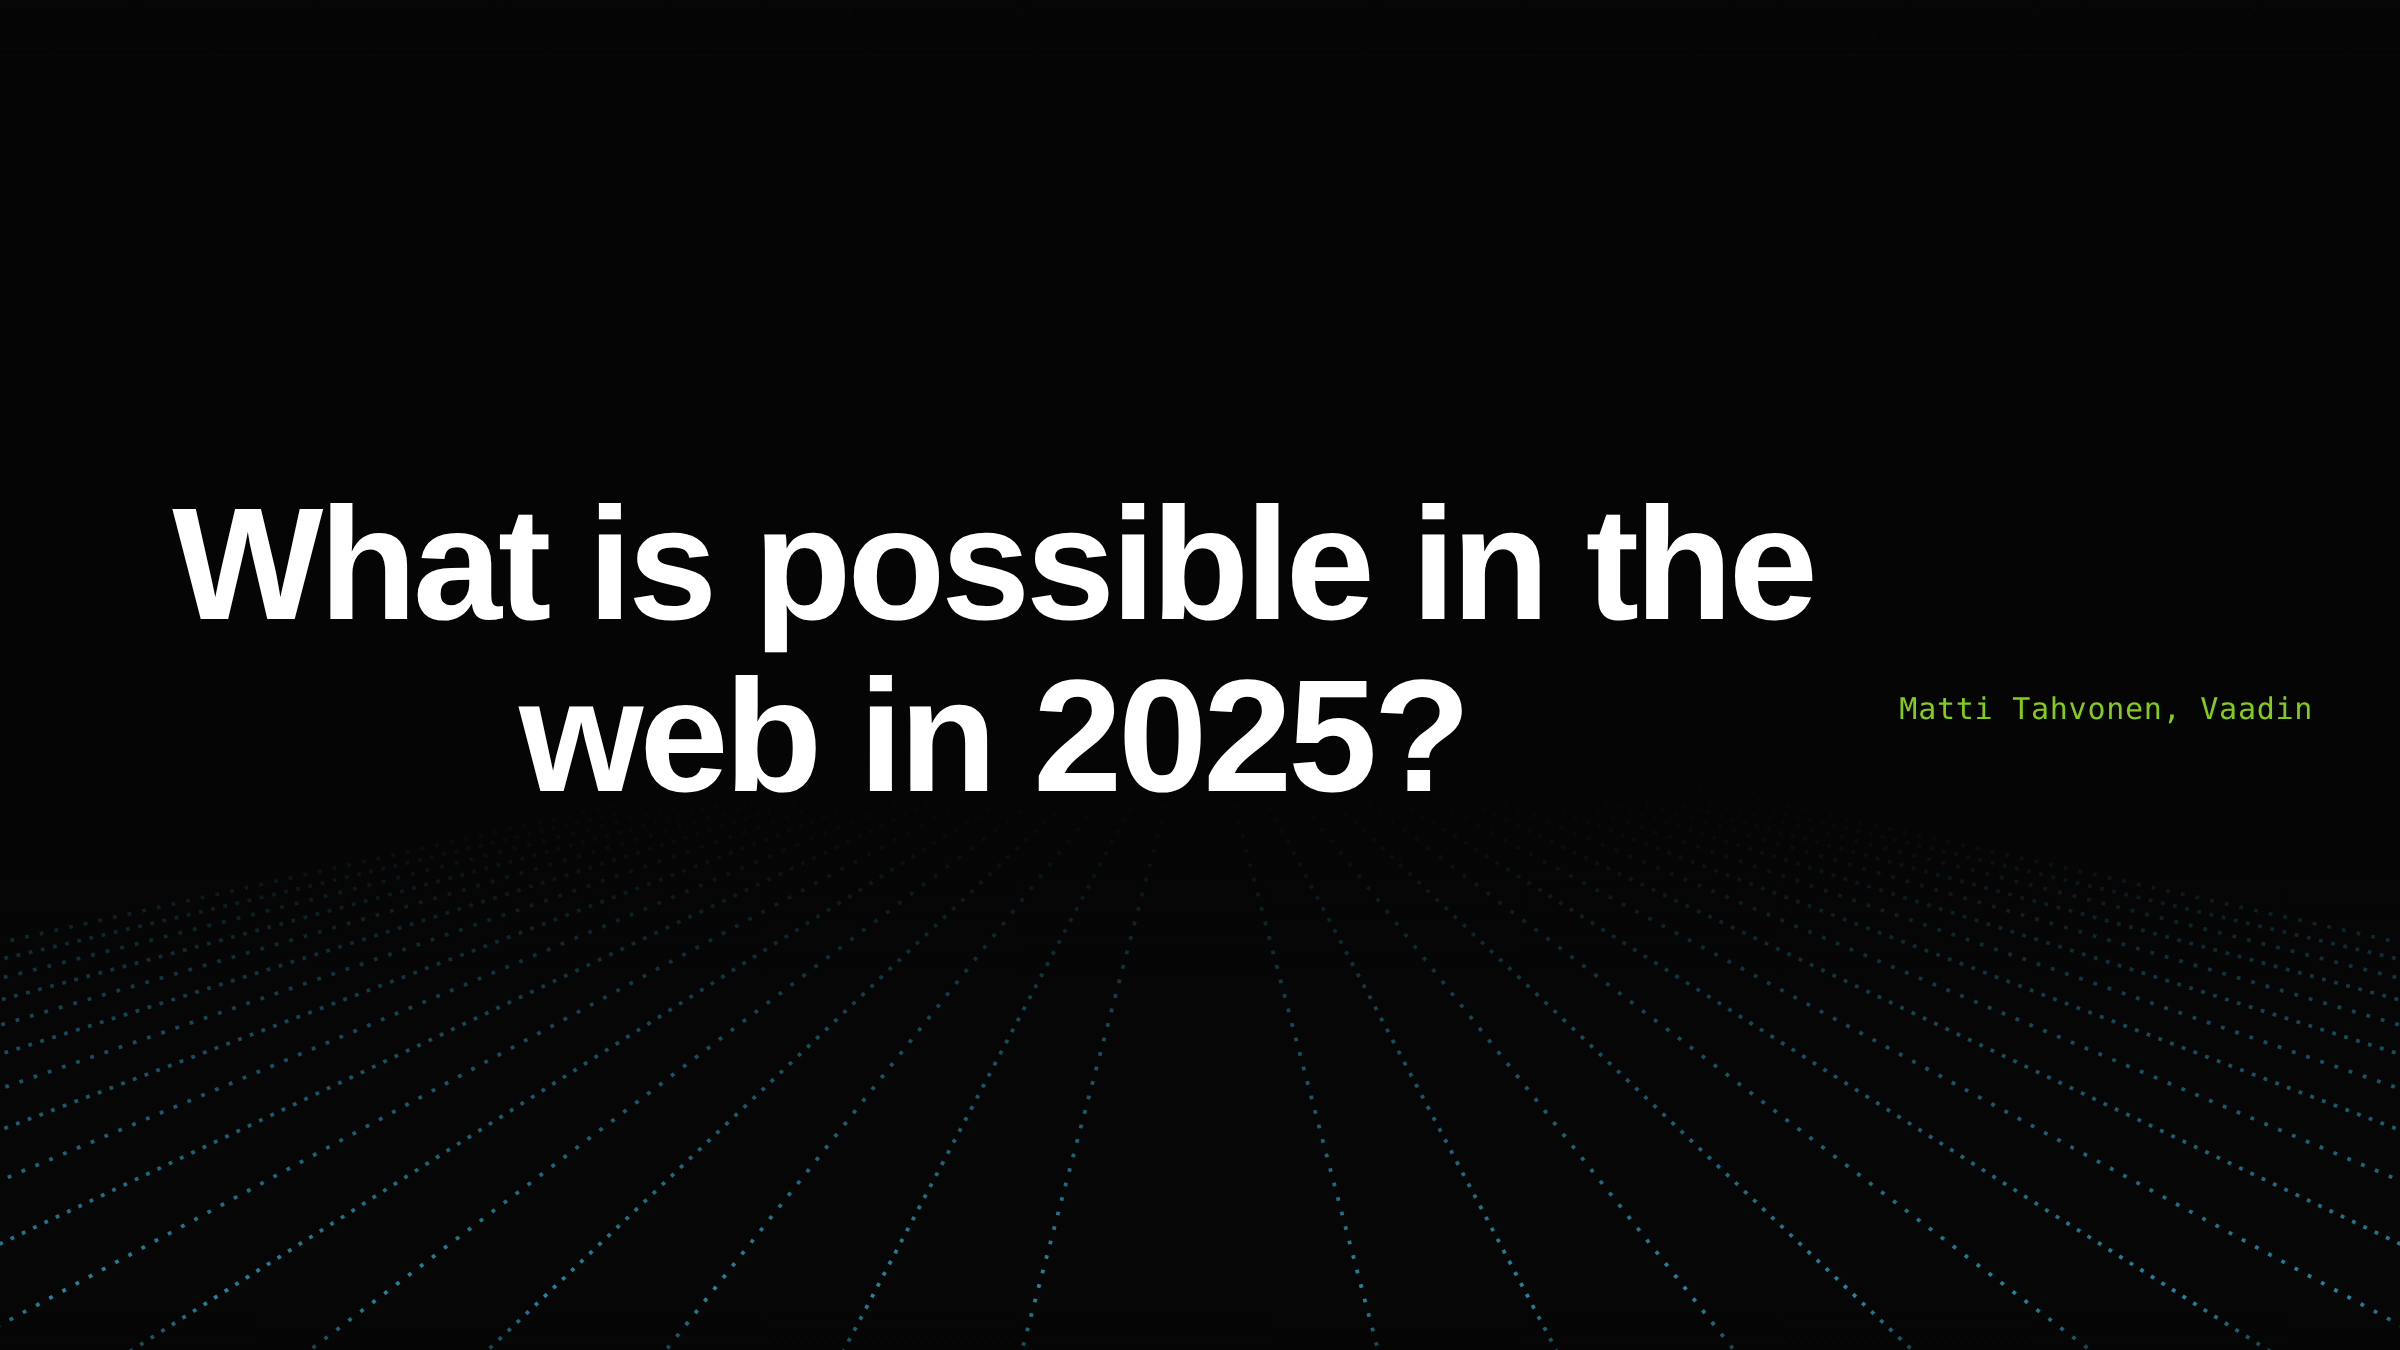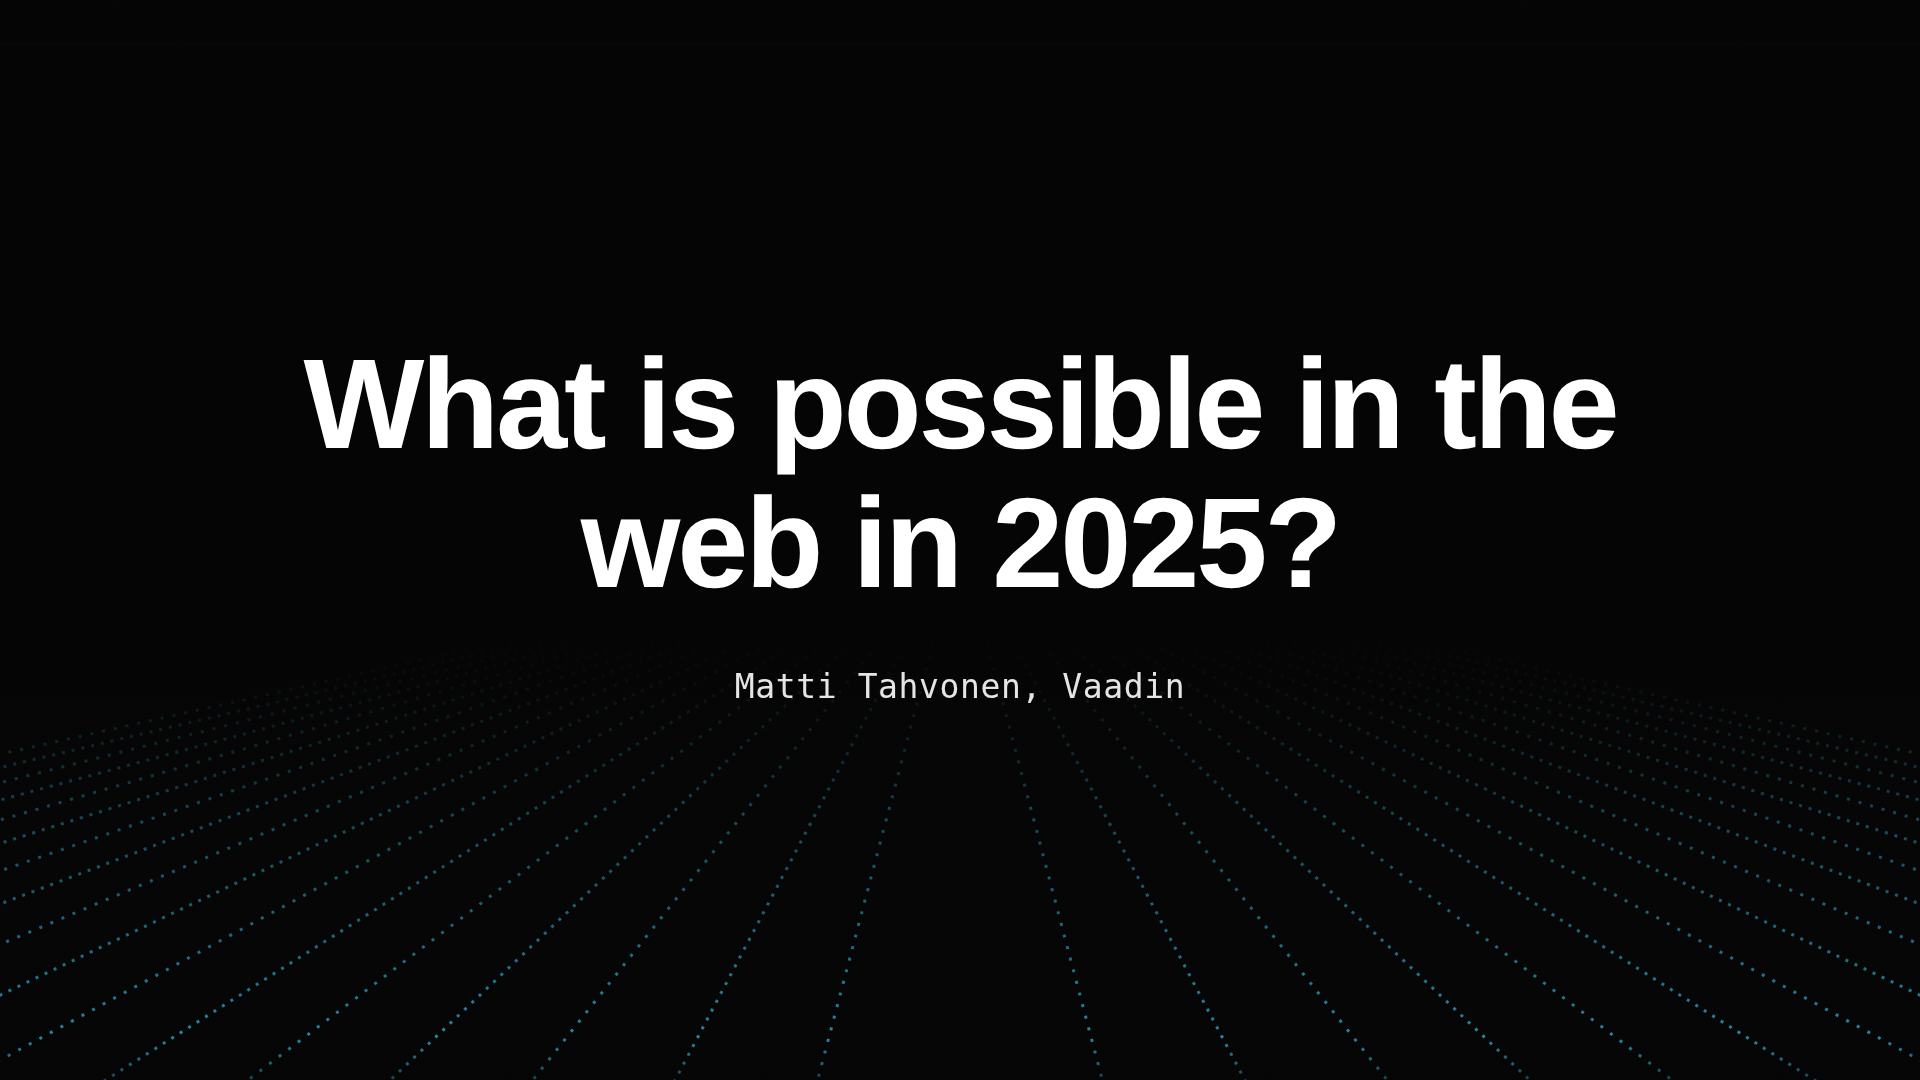--- a/index.html
+++ b/index.html
@@ -59,45 +59,45 @@
     background: rgba(255,255,255,0.016);
     pointer-events: none;
   }
 
   
   #content {
     position: absolute;
     inset: 0;
     z-index: 5;
     display: flex;
-    flex-direction: column;
+    flex-direction: row;
     align-items: center;
     justify-content: center;
   }
 
   #title {
     width: 1450px;
     text-align: center;
     color: #ffffff;
     font-family: "Liberation Sans", sans-serif;
     font-weight: 700;
     font-size: 128px;
     line-height: 1.08;
     letter-spacing: -3.2px;
     white-space: pre-line;
     margin-top: -38px;
     text-rendering: geometricPrecision;
   }
 
   #subtitle {
     margin-top: 54px;
-    color: #e5e5e5;
+    color: #84cc16;
     font-family: "DejaVu Sans Mono", "Liberation Mono", monospace;
     font-weight: 400;
-    font-size: 33px;
+    font-size: 24px;
     letter-spacing: 0.6px;
     white-space: pre;
   }
 </style>
 </head>
 <body>
 
 <div id="slide">
 
   <svg id="bg-grid" viewBox="0 0 1920 1080" preserveAspectRatio="none" aria-hidden="true">

